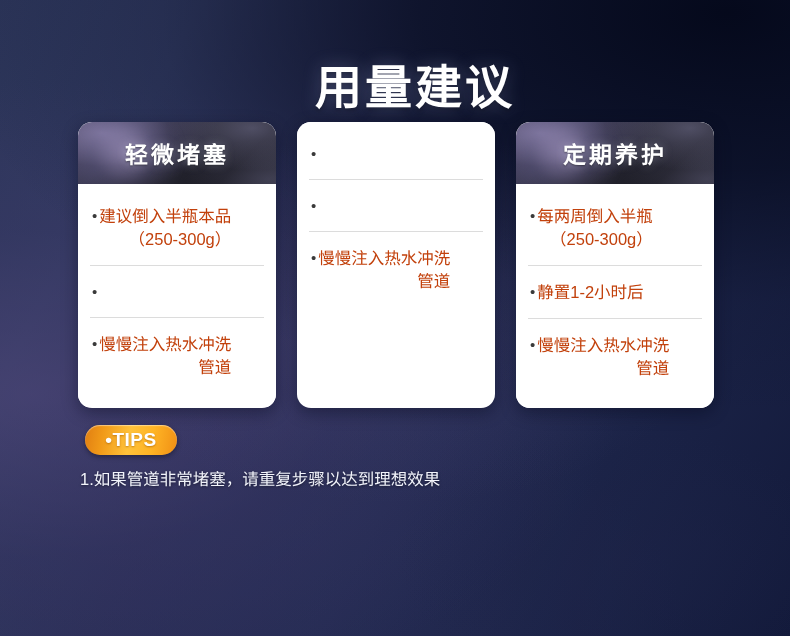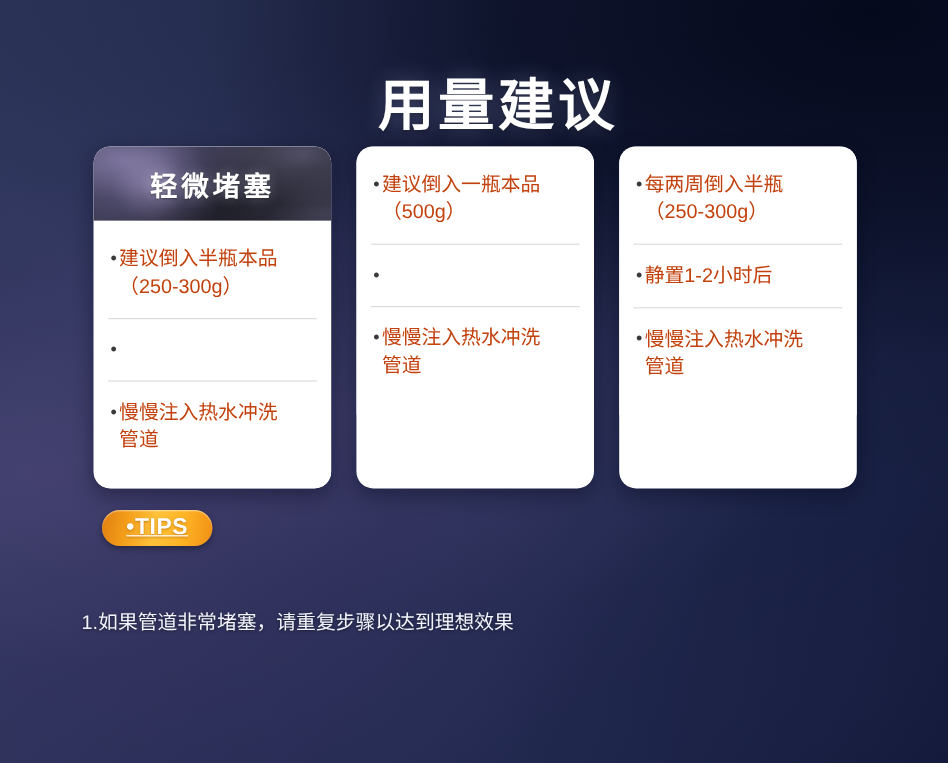--- a/index.html
+++ b/index.html
@@ -60,20 +60,21 @@
     display: flex;
     justify-content: space-between;
     z-index: 3;
   }
   .card {
     width: 198px;
     border-radius: 14px;
     overflow: hidden;
     background: #ffffff;
     box-shadow: 0 5px 16px rgba(4,8,24,0.40);
+    text-align: right;
   }
   .card-header {
     position: relative;
     height: 62px;
     border-radius: 14px 14px 0 0;
     overflow: hidden;
     background:
       radial-gradient(90% 140% at 12% 18%, rgba(150,140,185,0.70) 0%, rgba(90,85,125,0.30) 38%, rgba(0,0,0,0) 66%),
       radial-gradient(70% 110% at 88% 10%, rgba(120,118,150,0.55) 0%, rgba(0,0,0,0) 62%),
       radial-gradient(60% 90% at 96% 92%, rgba(110,108,140,0.35) 0%, rgba(0,0,0,0) 70%),
@@ -139,31 +140,29 @@
     align-items: center;
     justify-content: center;
     z-index: 4;
   }
   .tips-label {
     color: #ffffff;
     font-size: 19px;
     font-weight: bold;
     letter-spacing: 0.5px;
     text-shadow: 0 1px 2px rgba(150,80,0,0.55);
-    text-decoration: underline;
   }
 
   
   .tips-list {
     position: absolute;
-    left: 68px;
+    left: 80px;
     top: 466px;
     width: 690px;
     z-index: 3;
-    margin-top: 40px;
   }
   .tip-line {
     color: #f2f4fb;
     font-size: 16.5px;
     line-height: 26px;
     white-space: pre-line;
     text-shadow: 0 1px 3px rgba(0,0,0,0.45);
     letter-spacing: 0px;
   }
 </style>
@@ -194,35 +193,36 @@
           <span class="bullet-text">慢慢注入热水冲洗
 管道</span>
         </div>
       </div>
     </div>
 
     <div class="card">
       <div class="card-body">
         <div class="bullet-row">
           <span class="bullet-dot">•</span>
-          <span class="bullet-text">建议倒入一瓶本品
-（500g）</span>
         </div>
         <div class="bullet-row">
           <span class="bullet-dot">•</span>
         </div>
         <div class="bullet-row">
           <span class="bullet-dot">•</span>
           <span class="bullet-text">慢慢注入热水冲洗
 管道</span>
         </div>
       </div>
     </div>
 
     <div class="card">
+      <div class="card-header">
+        <span class="card-title">定期养护</span>
+      </div>
       <div class="card-body">
         <div class="bullet-row">
           <span class="bullet-dot">•</span>
           <span class="bullet-text">每两周倒入半瓶
 （250-300g）</span>
         </div>
         <div class="bullet-row">
           <span class="bullet-dot">•</span>
           <span class="bullet-text">静置1-2小时后</span>
         </div>

